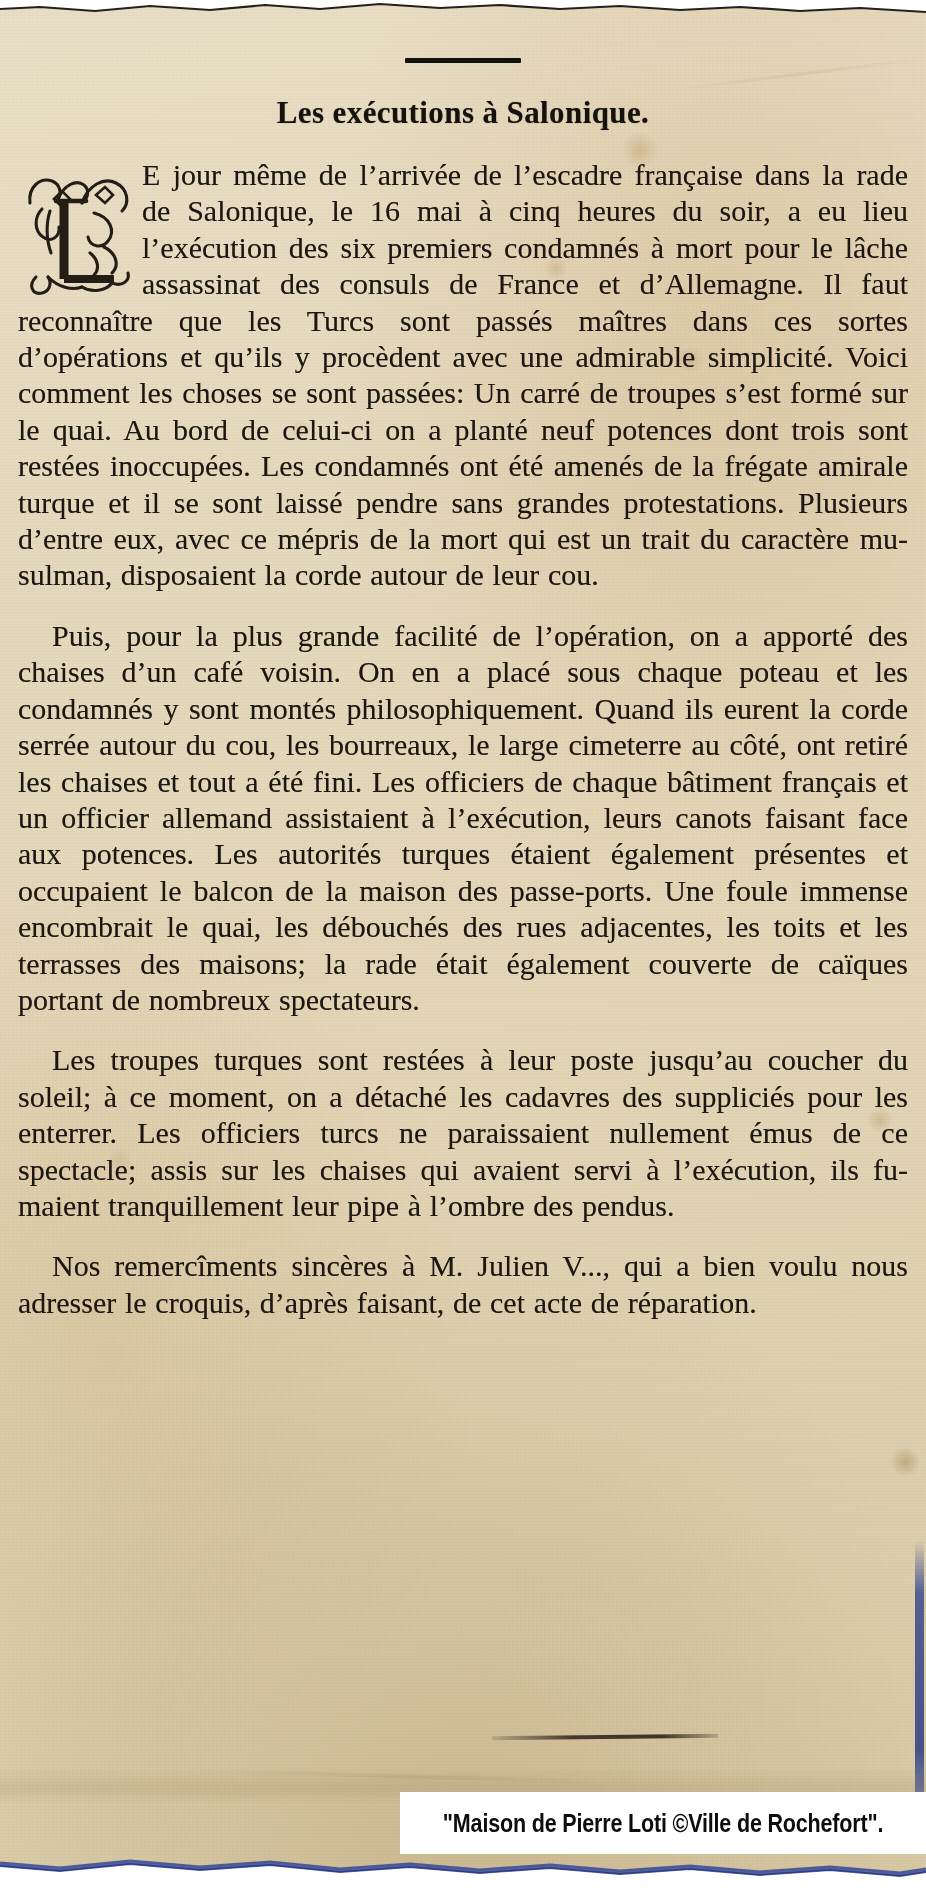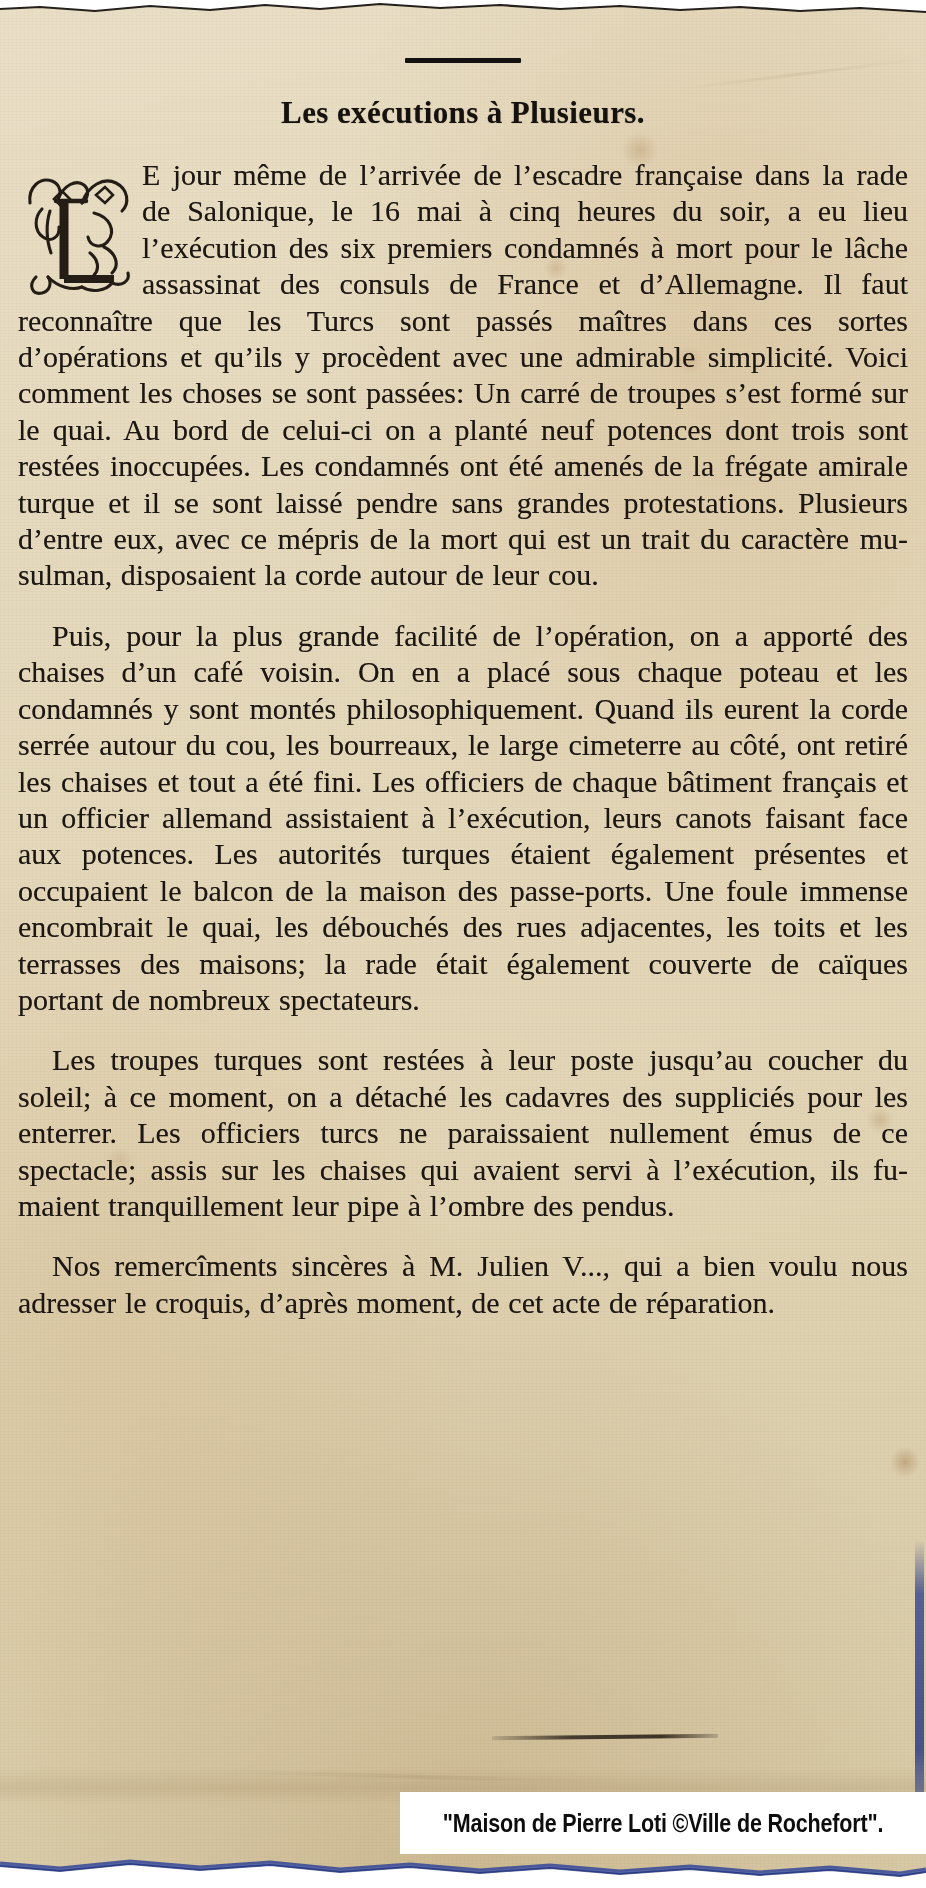--- a/index.html
+++ b/index.html
@@ -214,21 +214,21 @@
   </svg>
 
   <div class="crease" style="left:560px;top:80px;width:360px;height:3px;transform:rotate(-7deg);"></div>
   <div class="crease" style="left:40px;top:1772px;width:560px;height:4px;transform:rotate(1.6deg);"></div>
   <div id="fold"></div>
 
   <div class="content">
 
     <div class="rule-top"></div>
 
-    <h1 class="headline">Les exécutions à Plusieurs.</h1>
+    <h1 class="headline">Les exécutions à Salonique.</h1>
 
     <div class="article">
 
       <div class="dropcap-wrap" aria-hidden="true">
         <svg width="112" height="136" viewBox="0 0 112 136">
           <g fill="none" stroke="#241d16" stroke-width="3.1" stroke-linecap="round">
 
             <path d="M6,42 C4,26 16,16 28,20 C36,23 38,32 34,38"></path>
             <path d="M34,38 C40,24 52,18 60,24 C66,29 64,38 58,42"></path>
             <path d="M58,42 C64,24 80,16 92,22 C104,28 106,42 98,50"></path>
@@ -251,21 +251,21 @@
             <path d="M24,116 C34,126 48,130 58,126"></path>
             <path d="M58,126 C68,132 82,130 88,122"></path>
             <path d="M88,122 C98,126 106,120 104,112"></path>
           </g>
         </svg>
       </div>
 
       <p>E jour même de l’arrivée de l’escadre fran­çaise dans la rade de Salonique, le 16 mai à cinq heures du soir, a eu lieu l’exécution des six premiers condamnés à mort pour le lâche assassinat des consuls de France et d’Allemagne. Il faut reconnaître que les Turcs sont passés maîtres dans ces sortes d’opérations et qu’ils y procèdent avec une admirable simplicité. Voici comment les choses se sont passées: Un carré de troupes s’est formé sur le quai. Au bord de celui-ci on a planté neuf potences dont trois sont restées inoccupées. Les condamnés ont été amenés de la frégate amirale turque et il se sont laissé pendre sans grandes protestations. Plusieurs d’entre eux, avec ce mépris de la mort qui est un trait du caractère mu­sulman, disposaient la corde autour de leur cou.</p>
       <p>Puis, pour la plus grande facilité de l’opération, on a apporté des chaises d’un café voisin. On en a placé sous chaque poteau et les condamnés y sont montés philosophiquement. Quand ils eurent la corde serrée autour du cou, les bourreaux, le large cimeterre au côté, ont retiré les chaises et tout a été fini. Les offi­ciers de chaque bâtiment français et un officier alle­mand assistaient à l’exécution, leurs canots faisant face aux potences. Les autorités turques étaient également présentes et occupaient le balcon de la maison des pas­se-ports. Une foule immense encombrait le quai, les débouchés des rues adjacentes, les toits et les terrasses des maisons; la rade était également couverte de caï­ques portant de nombreux spectateurs.</p>
       <p>Les troupes turques sont restées à leur poste jusqu’au coucher du soleil; à ce moment, on a détaché les cada­vres des suppliciés pour les enterrer. Les officiers turcs ne paraissaient nullement émus de ce spectacle; assis sur les chaises qui avaient servi à l’exécution, ils fu­maient tranquillement leur pipe à l’ombre des pendus.</p>
-      <p>Nos remercîments sincères à M. Julien V..., qui a bien voulu nous adresser le croquis, d’après moment, de cet acte de réparation.</p>
+      <p>Nos remercîments sincères à M. Julien V..., qui a bien voulu nous adresser le croquis, d’après faisant, de cet acte de réparation.</p>
     </div>
   </div>
 
   <div id="underline"></div>
   <div id="ink-right"></div>
 
   <div class="rule-bottom"></div>
 
   <div class="watermark">
     <span>"Maison de Pierre Loti ©Ville de Rochefort".</span>

